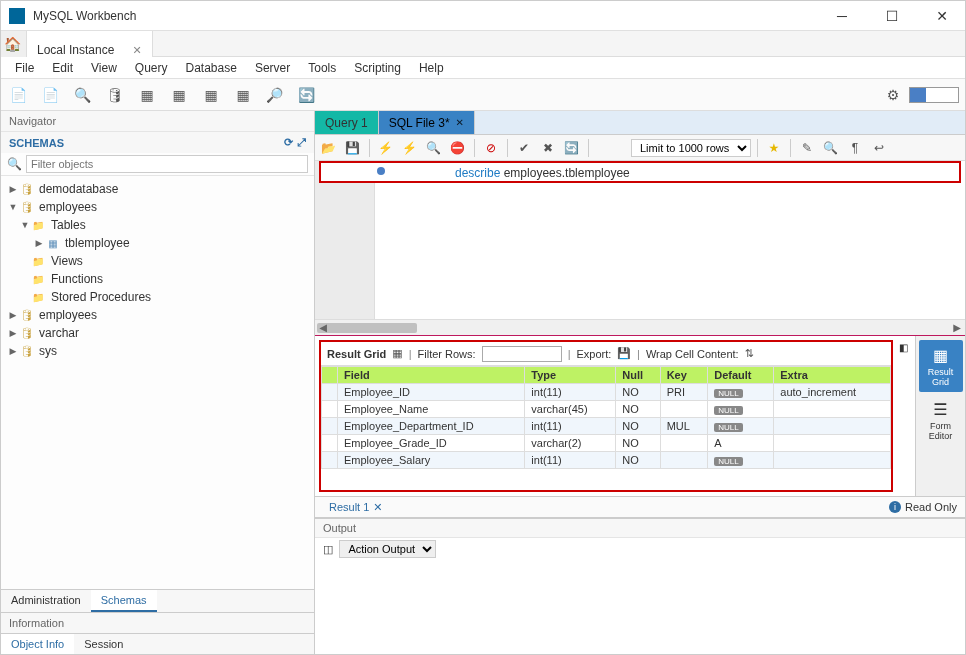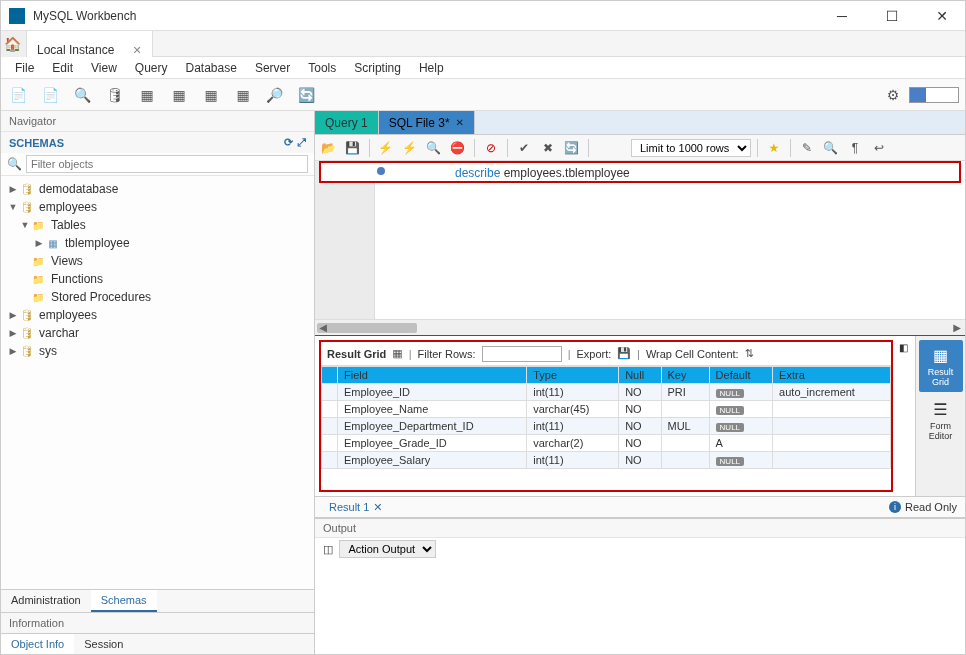--- a/index.html
+++ b/index.html
@@ -91,21 +91,21 @@
 .result-header .rh-label { font-weight:bold;}
 .result-header input { border:1px solid #aaa; width:80px; height:16px; font-size:11px;}
 .result-header .rh-btn { cursor:pointer; color:#555;}
 .res-side { width:50px; background:#f0f0f0; display:flex; flex-direction:column; align-items:center; padding-top:4px; gap:2px; border-left:1px solid #ccc;}
 .res-side-item { width:44px; height:52px; display:flex; flex-direction:column; align-items:center; justify-content:center; font-size:9px; text-align:center; cursor:pointer; border-radius:2px;}
 .res-side-item.active { background:#3982c4; color:#fff;}
 .res-side-item .big-icon { font-size:16px; margin-bottom:2px;}
 
 table.result-grid { width:100%; border-collapse:collapse; font-size:11px;}
 table.result-grid th, table.result-grid td { border:1px solid #ddd; padding:2px 6px; text-align:left; white-space:nowrap;}
-table.result-grid th { background:#0ea5e9; font-weight:normal;}
+table.result-grid th { background:#bef264; font-weight:bold;}
 table.result-grid tr:nth-child(odd) td { background:#f0f6fc;}
 table.result-grid tr:nth-child(even) td { background:#fff;}
 .null-pill { display:inline-block; background:#888; color:#fff; font-size:8px; padding:0 4px; border-radius:2px;}
 .row-marker { width:16px; background:#f5f5f5; border:1px solid #ddd;}
 
 .result-tabs { display:flex; align-items:center; height:22px; padding:0 8px; border-top:1px solid #ccc; border-bottom:1px solid #ccc; background:#fafafa; font-size:11px;}
 .result-tabs .rt-tab { color:#2e6da4; padding:0 6px; display:flex; align-items:center; gap:4px;}
 .result-tabs .readonly { margin-left:auto; display:flex; align-items:center; gap:4px;}
 .info-circle { display:inline-flex; width:12px; height:12px; border-radius:50%; background:#2e6da4; color:#fff; font-size:9px; align-items:center; justify-content:center;}
 

